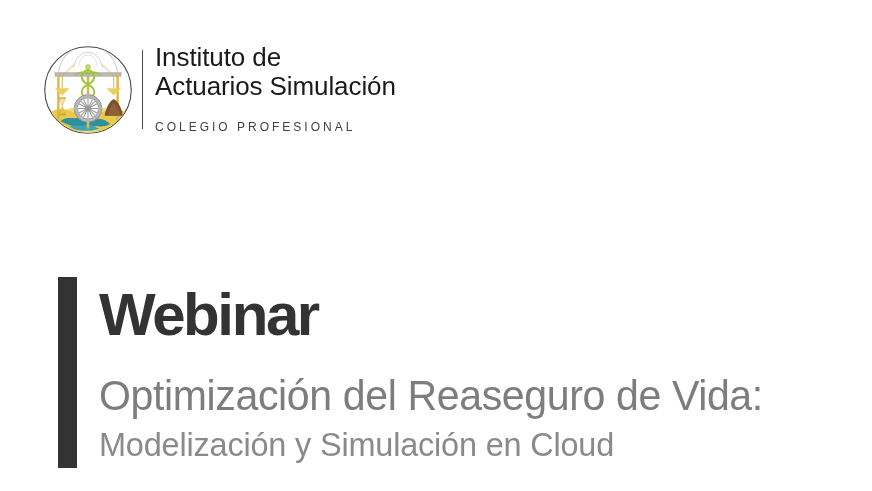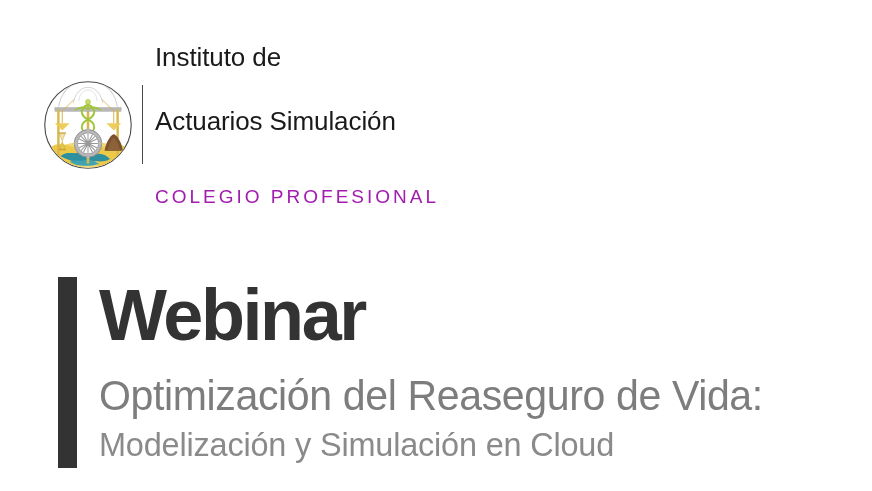--- a/index.html
+++ b/index.html
@@ -45,39 +45,38 @@
     background: #4a4a4a;
     margin-left: 8px;
     margin-right: 12px;
     flex: 0 0 1px;
   }
 
   .logo-text {
     display: flex;
     flex-direction: column;
     justify-content: center;
-    gap: 35px;
   }
 
   .logo-line1,
   .logo-line2 {
     font-family: "Liberation Sans", sans-serif;
     font-size: 26px;
     line-height: 29px;
     color: #1a1a1a;
     font-weight: 400;
     letter-spacing: -0.1px;
     white-space: nowrap;
   }
 
   .logo-sub {
     font-family: "Liberation Sans", sans-serif;
-    font-size: 19px;
+    font-size: 12px;
     line-height: 18px;
-    color: #a21caf;
+    color: #404040;
     font-weight: 400;
     letter-spacing: 3.0px;
     margin-top: 17px;
     white-space: nowrap;
   }
 
   
   .title-block {
     position: absolute;
     left: 58px;
@@ -95,21 +94,21 @@
 
   .title-text {
     margin-left: 22px;
     display: flex;
     flex-direction: column;
   }
 
   .title-main {
     font-family: "Liberation Sans", sans-serif;
     font-weight: bold;
-    font-size: 72px;
+    font-size: 60px;
     line-height: 88px;
     color: #333333;
     letter-spacing: -2.4px;
     margin-top: -6px;
     white-space: nowrap;
   }
 
   .title-sub1 {
     font-family: "Liberation Sans", sans-serif;
     font-weight: 300;

